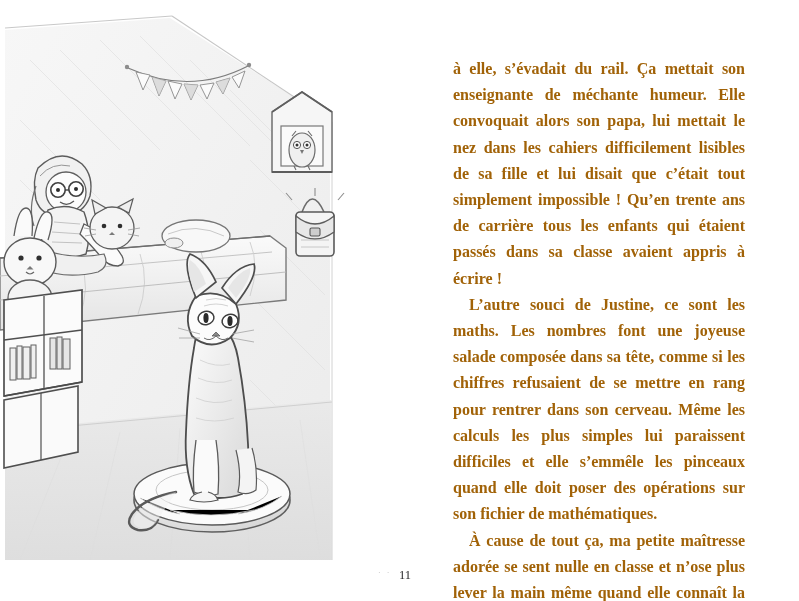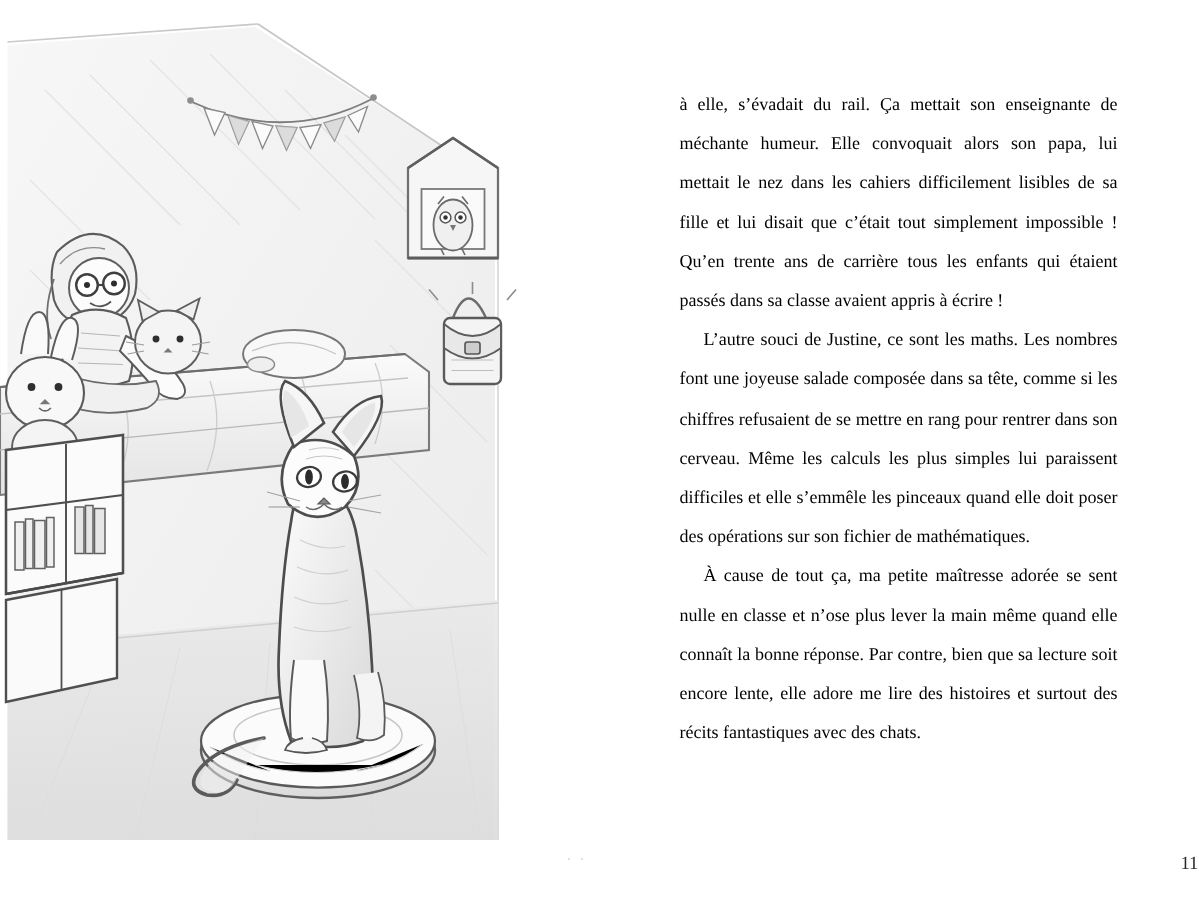--- a/index.html
+++ b/index.html
@@ -43,36 +43,37 @@
     background: #ffffff;
   }
   .textblock {
     position: absolute;
     left: 54px;
     top: 56px;
     width: 292px;
   }
   .textblock p {
     margin: 0;
-    font-size: 12px;
+    font-size: 16px;
     line-height: 26.2px;
-    color: #000000;
+    color: #a16207;
     text-align: justify;
     text-justify: inter-word;
     hyphens: manual;
+    font-weight: bold;
   }
   .textblock p.indent {
     text-indent: 16px;
   }
   .folio {
     position: absolute;
     left: 0;
     top: 568px;
     width: 400px;
-    text-align: right;
+    text-align: left;
     font-size: 12.5px;
     color: #2a2a2c;
   }
   .tiny-mark {
     position: absolute;
     left: 378px;
     top: 568px;
     font-size: 8px;
     color: #b9b9b9;
     letter-spacing: 2px;

